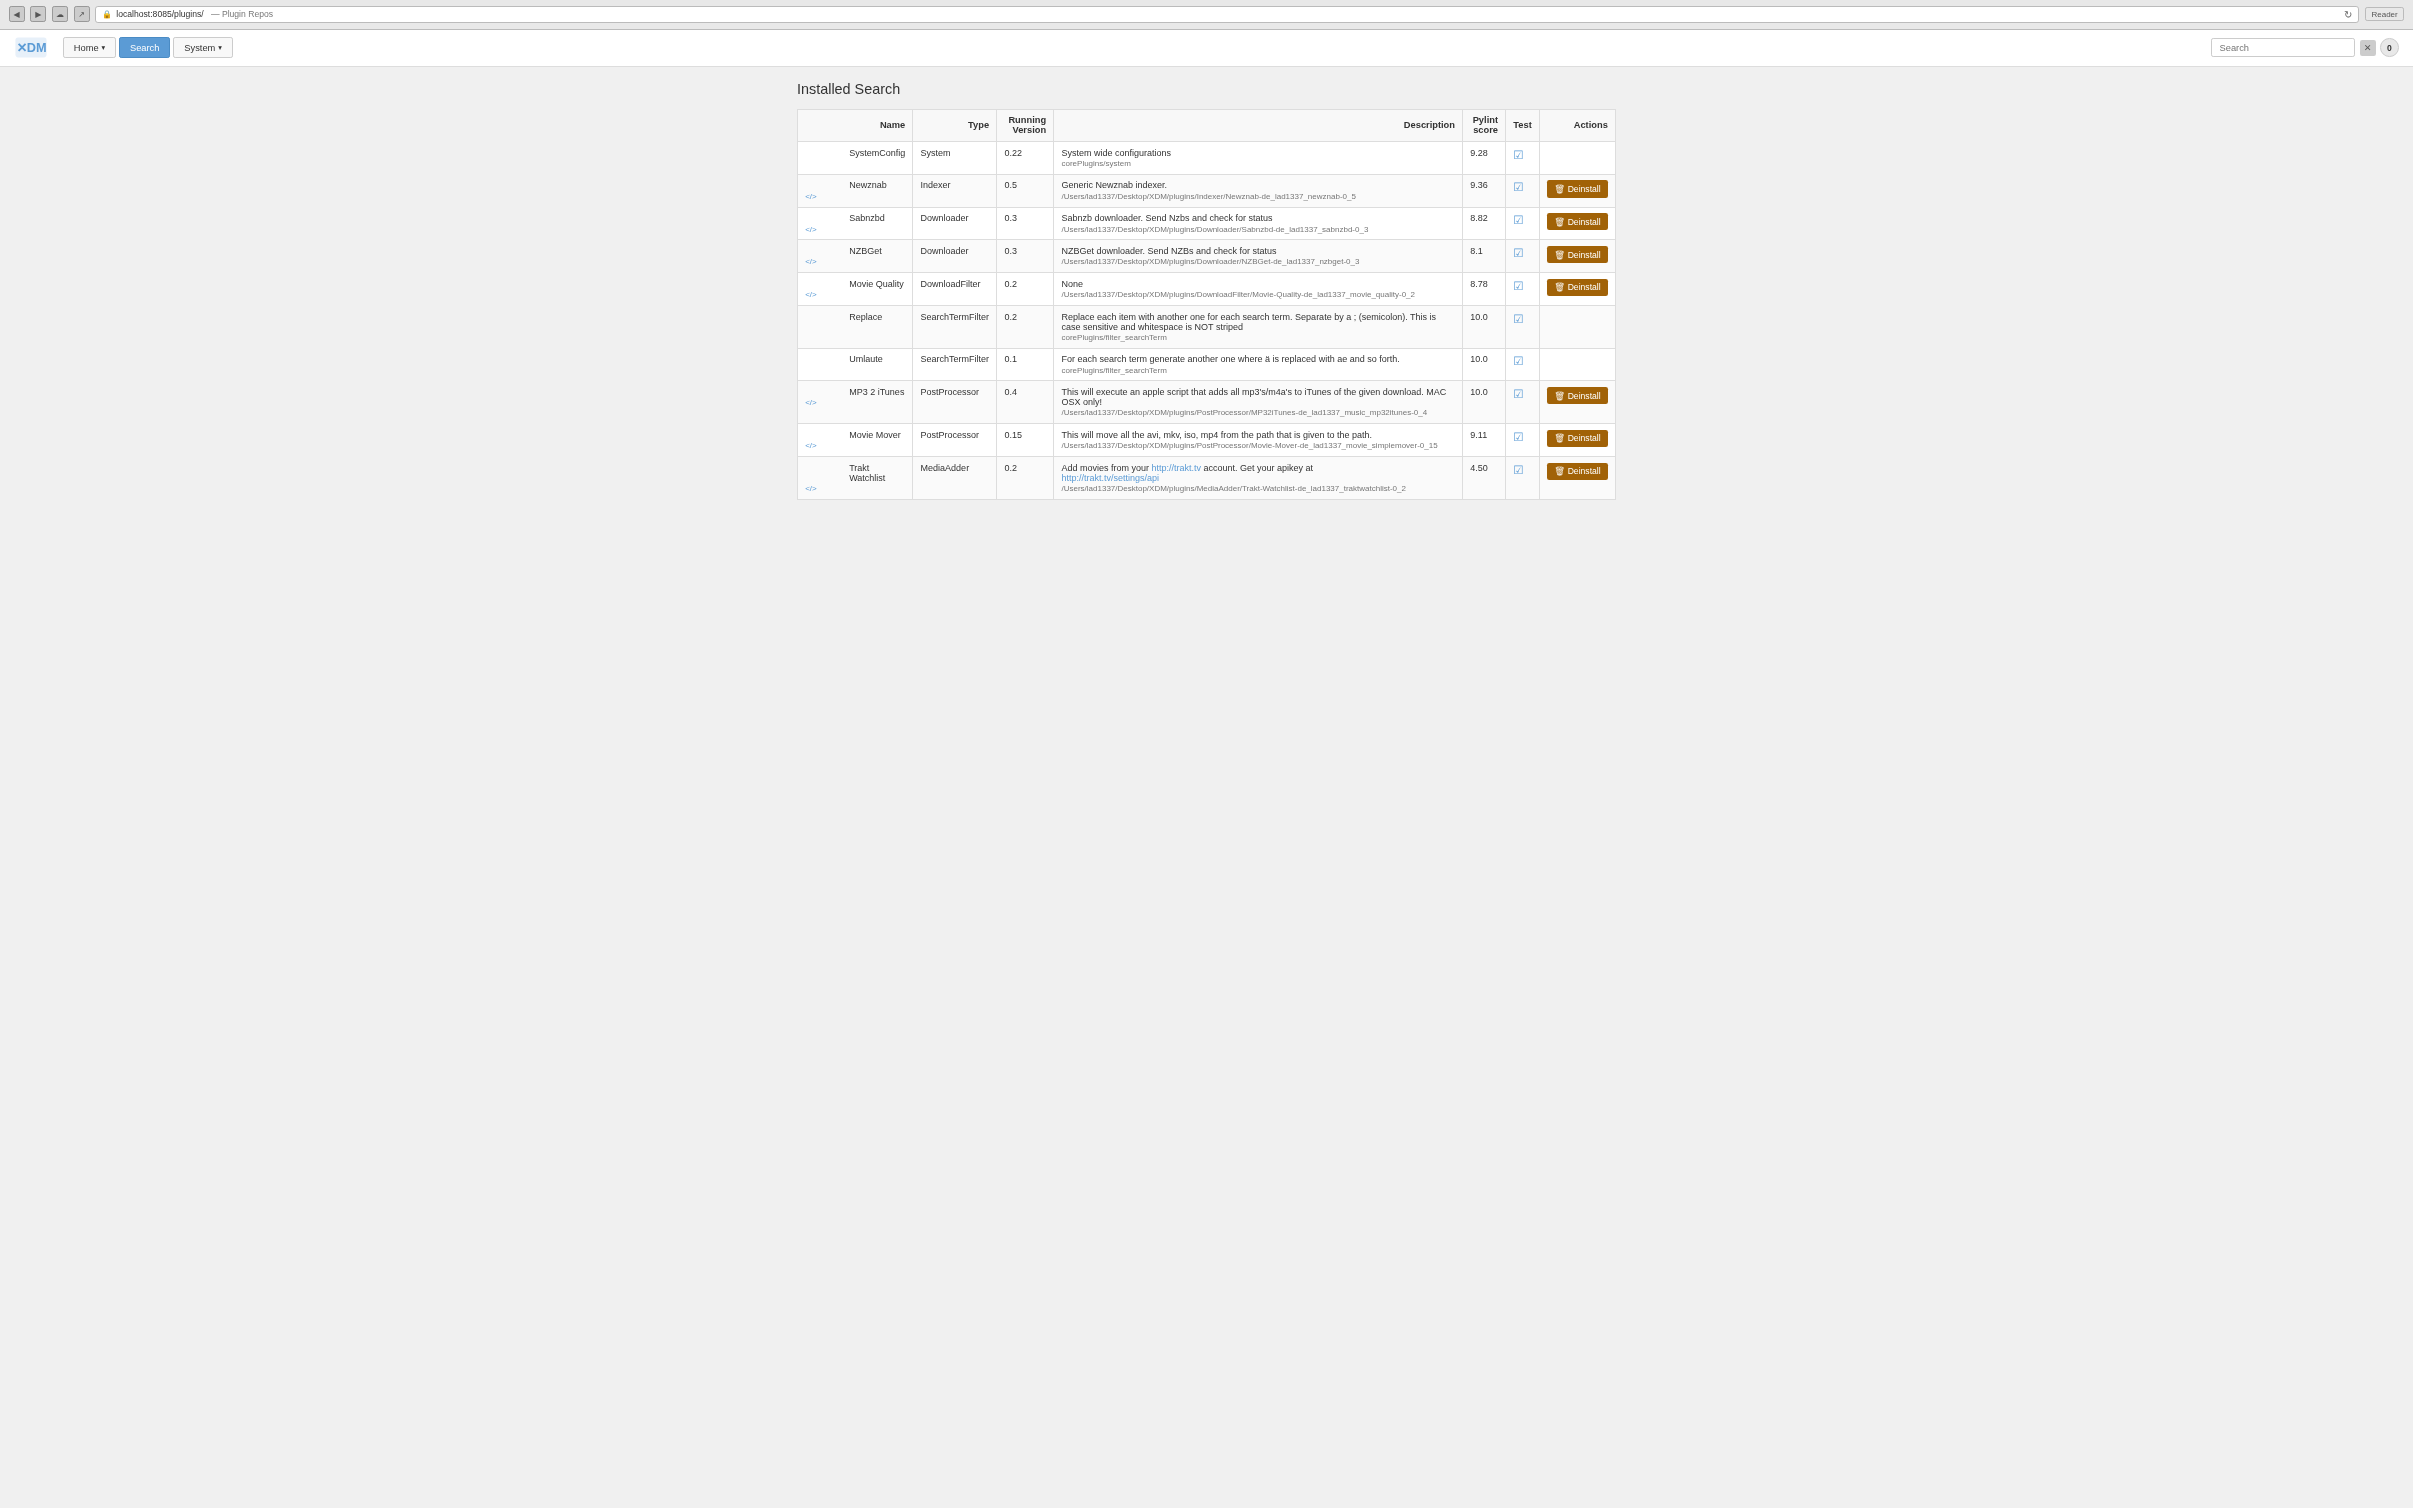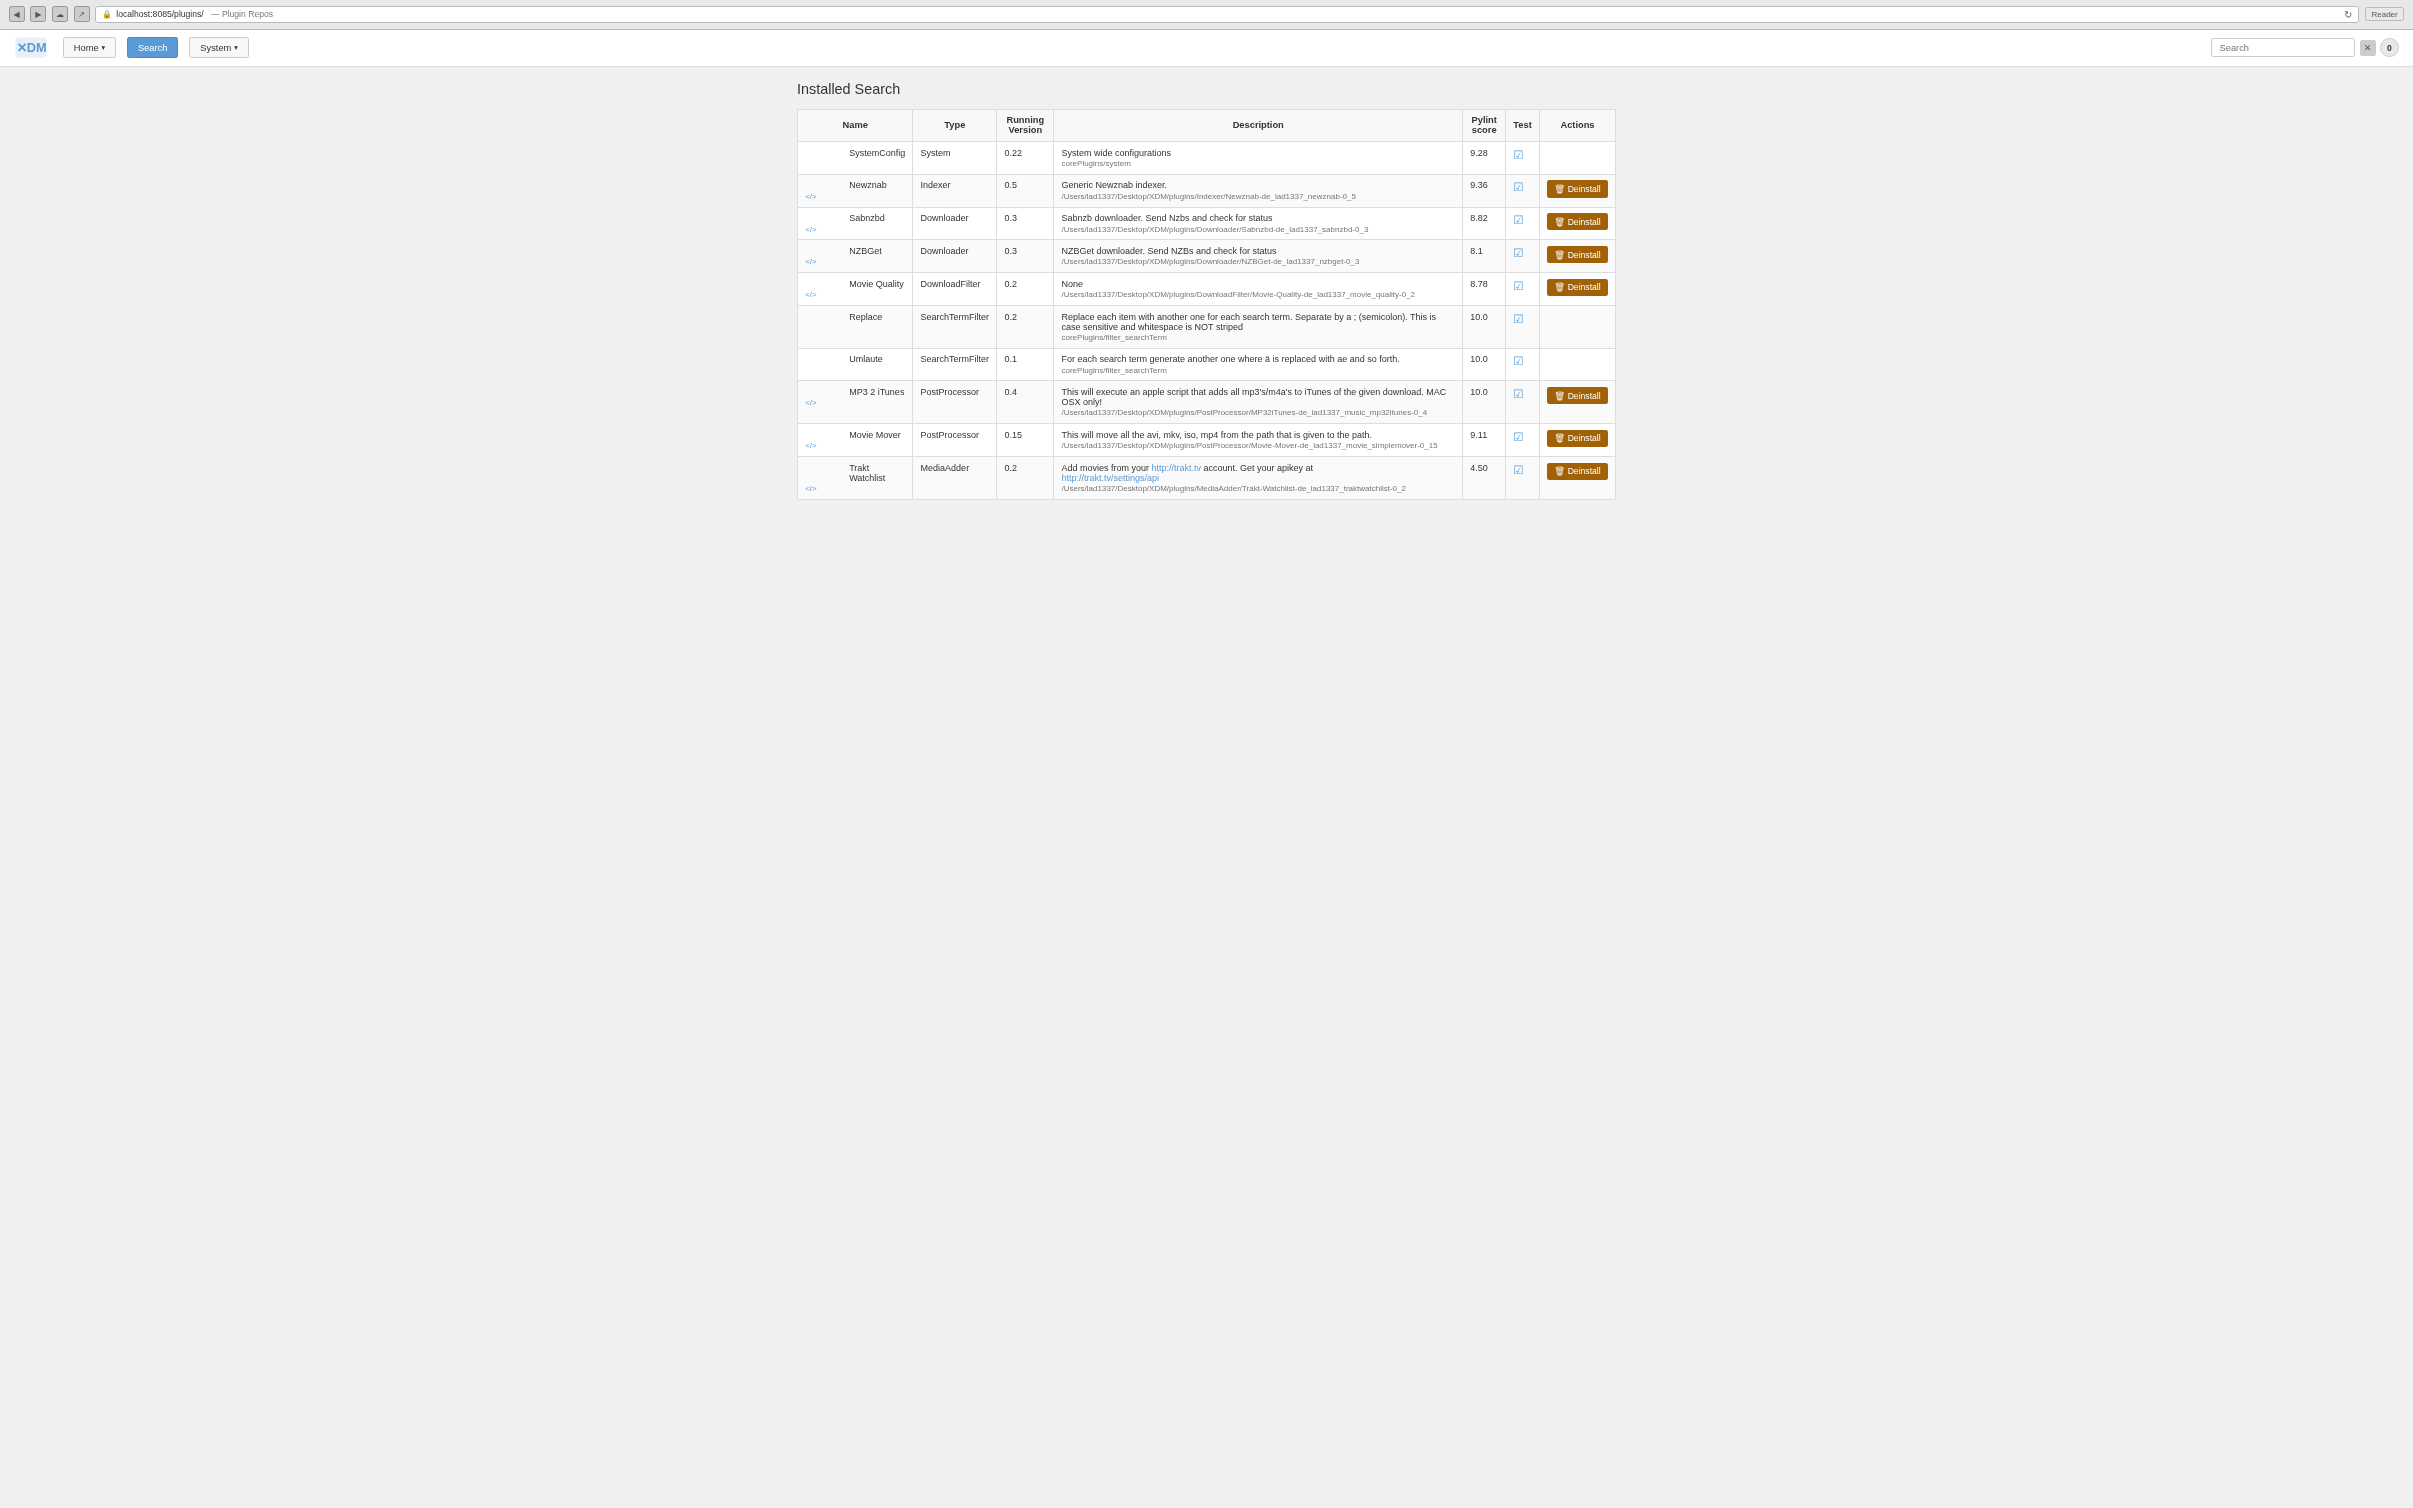--- a/index.html
+++ b/index.html
@@ -76,21 +76,21 @@
       align-items: center;
       margin-right: 14.4px;
     }
     .brand-logo {
       width: 34px;
       height: 23px;
     }
     .nav-links {
       display: flex;
       align-items: center;
-      gap: 8px;
+      gap: 0;
       margin-right: auto;
     }
     .nav-item {
       padding: 4.3px 10px;
       font-size: 9.3px;
       color: #333;
       cursor: pointer;
       border: 0.7px solid #ccc;
       border-radius: 2.2px;
       margin-right: 2.9px;
@@ -162,21 +162,21 @@
     .plugins-table {
       width: 100%;
       border-collapse: collapse;
       background: white;
       border: 0.7px solid #ddd;
     }
     .plugins-table th {
       background: #f8f8f8;
       border: 0.7px solid #ddd;
       padding: 5.7px 7.2px;
-      text-align: center;
+      text-align: right;
       font-weight: bold;
       font-size: 9.3px;
       color: #333;
     }
     .plugins-table td {
       border: 0.7px solid #ddd;
       padding: 5.7px 7.2px;
       vertical-align: top;
       font-size: 9px;
       color: #333;

